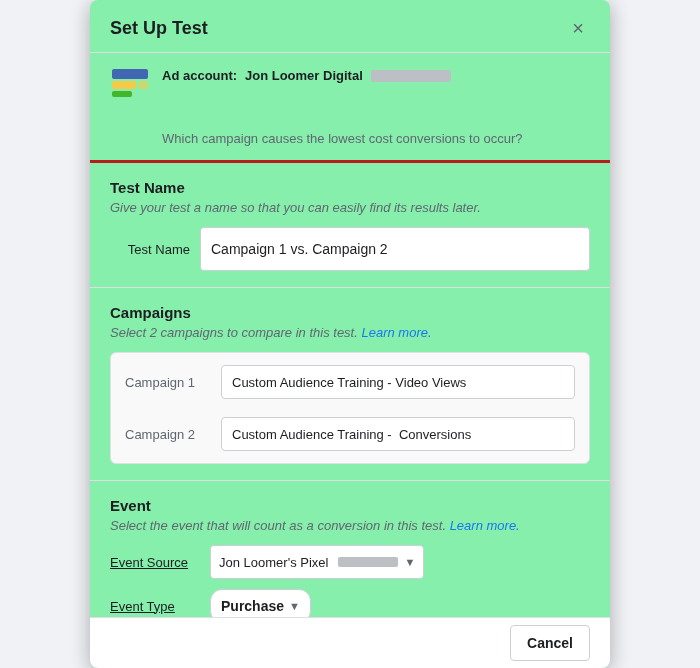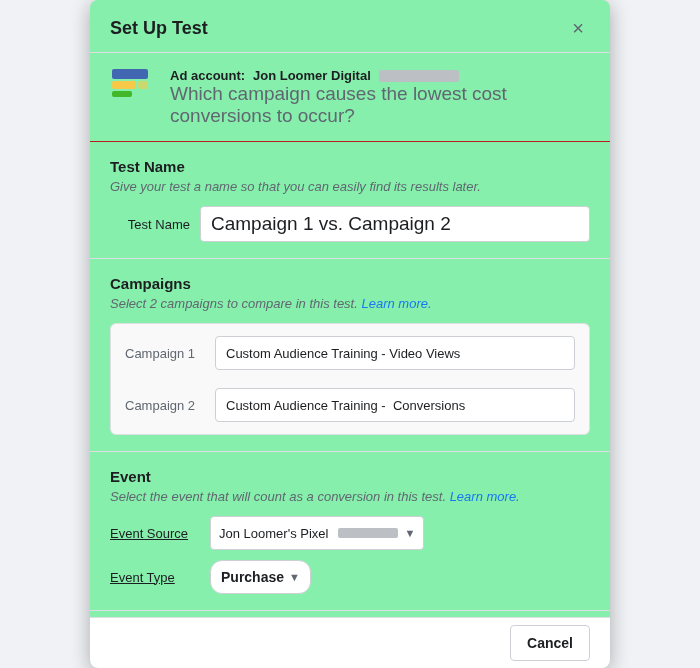--- a/index.html
+++ b/index.html
@@ -48,26 +48,27 @@
     .modal-body {
       flex: 1;
       overflow-y: auto;
     }
 
     
     .ad-account-section {
       display: flex;
       align-items: flex-start;
       padding: 14px 20px 14px 20px;
-      border-bottom: 1px solid #b91c1c;
-      gap: 20px;
+      border-bottom: 3px solid #b91c1c;
+      gap: 12px;
     }
     .ad-account-text {
-      font-size: 19px;
-      color: #606770;
+      font-size: 13px;
+      color: #606770;
+      margin-top: 48px;
     }
     .account-id-blur {
       display: inline-block;
       width: 80px;
       height: 12px;
       background: #bcc0c4;
       border-radius: 2px;
       vertical-align: middle;
       margin-left: 4px;
     }
@@ -102,41 +103,41 @@
     }
     .form-label {
       font-size: 13px;
       color: #1c1e21;
       min-width: 80px;
       text-align: right;
       flex-shrink: 0;
     }
     .form-input {
       flex: 1;
-      height: 36px;
+      height: 44px;
       border: 1px solid #ccd0d5;
       border-radius: 4px;
       padding: 0 10px;
-      font-size: 19px;
+      font-size: 14px;
       color: #1c1e21;
       background: #fff;
       outline: none;
     }
 
     
     .campaigns-box {
       border: 1px solid #dddfe2;
       border-radius: 6px;
       padding: 12px 14px;
       background: #f9f9f9;
     }
     .campaign-row {
       display: flex;
       align-items: center;
-      gap: 10px;
+      gap: 16px;
     }
     .campaign-row + .campaign-row {
       margin-top: 18px;
     }
     .campaign-label {
       font-size: 13px;
       color: #606770;
       min-width: 80px;
       flex-shrink: 0;
     }

